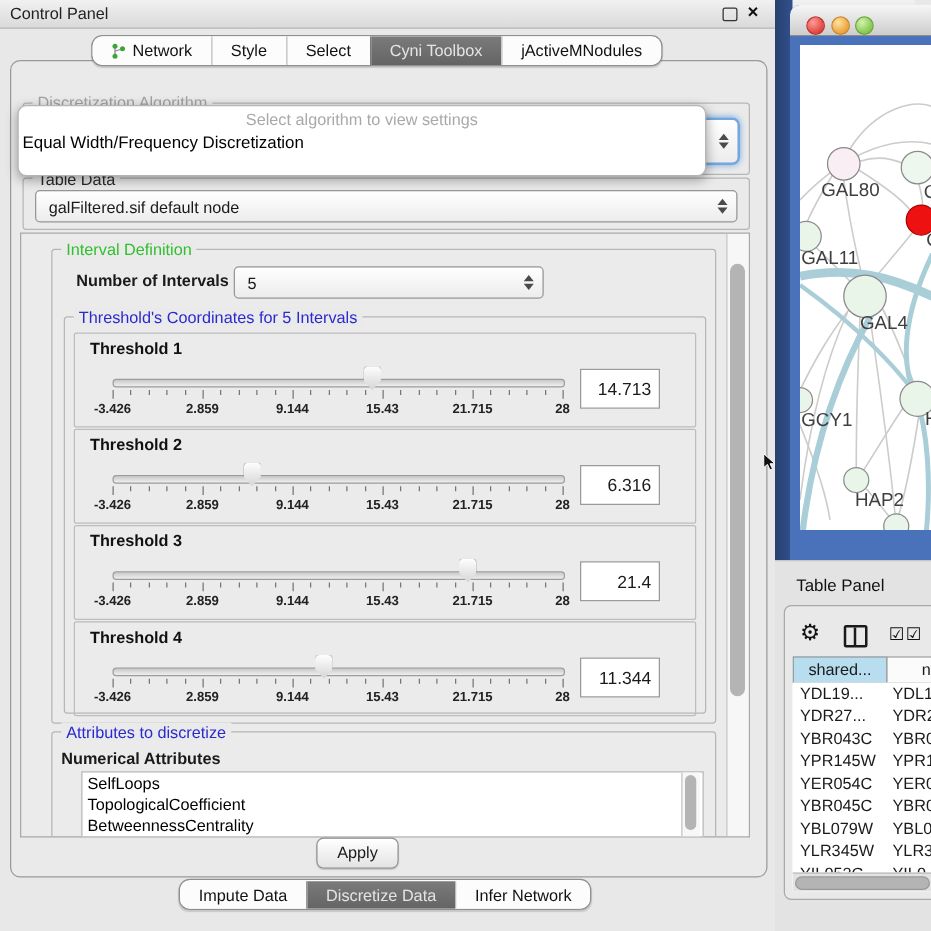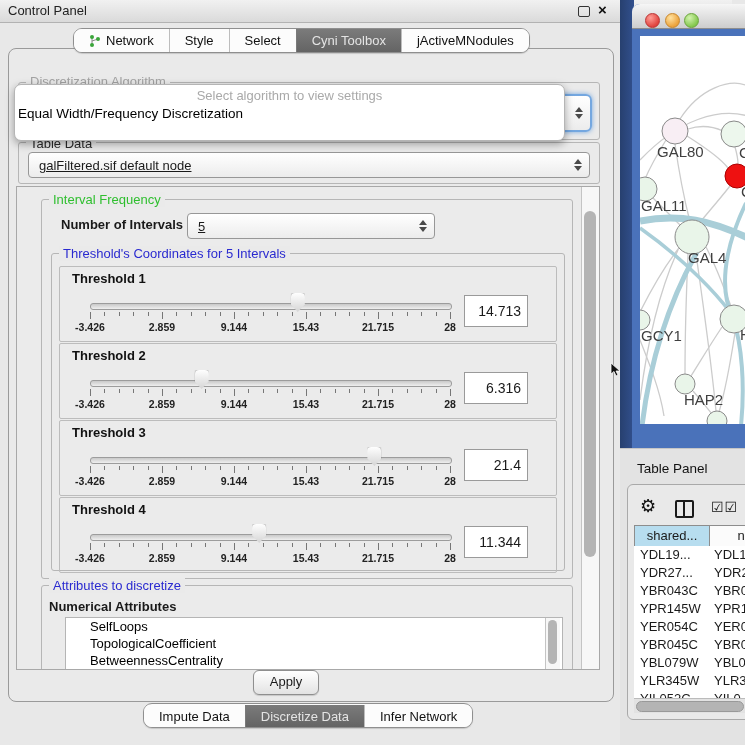--- a/index.html
+++ b/index.html
@@ -21,21 +21,21 @@
   .tab.selected{background:linear-gradient(var(--tab-dark),#646464);color:#e4e4e4;border-left:1px solid #7a7a7a;}
   #top-tabs{left:73px;top:28px;}
   #bottom-tabs{left:143px;top:703px;align-items:flex-end;}
   #bottom-tabs .tab{height:22px;}
   
   #content-panel{left:8px;top:48px;width:604px;height:652px;background:#eaeaea;
     border:1px solid #9a9a9a;border-radius:8px;}
   .grouplabel{font-size:13px;background:#eaeaea;padding:0 4px;white-space:nowrap;}
   .groupbox{border:1px solid #b6b6b6;border-radius:3px;}
   .combo{background:linear-gradient(#ffffff,#ececec);border:1px solid #979797;border-radius:4px;
-    font-size:13px;display:flex;align-items:center;text-decoration:underline;}
+    font-size:13px;display:flex;align-items:center;}
   .combo .val{padding-left:10px;flex:1;}
   .stepper{width:9px;margin-right:7px;display:flex;flex-direction:column;gap:2px;align-items:center;}
   .arr-up{width:0;height:0;border-left:4px solid transparent;border-right:4px solid transparent;border-bottom:5px solid #4a4a4a;}
   .arr-dn{width:0;height:0;border-left:4px solid transparent;border-right:4px solid transparent;border-top:5px solid #4a4a4a;}
   
   #algo-popup{left:14px;top:84px;width:549px;height:55px;background:#ffffff;
     border:1px solid #b5b5b5;border-radius:7px;box-shadow:0 3px 9px rgba(0,0,0,.35);z-index:30;}
   #algo-popup .ph{height:18px;line-height:18px;text-align:center;color:#a9a9a9;font-size:13px;margin-top:2px;}
   .popup-item{height:17px;line-height:17px;padding-left:3px;font-size:13.5px;color:#000;}
   .popup-item.bold{font-weight:bold;}
@@ -52,21 +52,21 @@
   .thr-thumb{position:absolute;top:26px;width:14px;height:19px;
     background:linear-gradient(#fefefe,#d5d5d5);border-radius:4px 4px 0 0;
     clip-path:polygon(0 0,100% 0,100% 60%,50% 100%,0 60%);
     filter:drop-shadow(0 0 1px #777);}
   .tick{position:absolute;width:1px;background:#767676;}
   .tick-label{position:absolute;width:48px;text-align:center;font-size:10.5px;font-weight:bold;color:#222;}
   .thr-value{position:absolute;left:404px;top:28px;width:56px;height:30px;background:#fff;
     border:1px solid #9a9a9a;font-size:14px;line-height:30px;text-align:right;padding-right:6px;}
   
   #attr-list{left:48px;top:616px;width:496px;height:60px;background:#ffffff;border:1px solid #b5b5b5;}
-  .attr-item{height:17px;line-height:17px;padding-left:24px;font-size:13px;color:#000;}
+  .attr-item{height:17px;line-height:17px;padding-left:4px;font-size:13px;color:#000;}
   
   #apply-btn{left:253px;top:670px;width:64px;height:23px;border:1px solid #8f8f8f;border-radius:6px;
     background:linear-gradient(#ffffff,#e3e3e3);font-size:13px;text-align:center;line-height:22px;
     box-shadow:0 1px 1px rgba(0,0,0,.15);}
   
   #right-strip{left:620px;top:0;width:14px;height:448px;background:linear-gradient(90deg,#27406f,var(--strip-blue));}
   #net-window{left:632px;top:4px;width:120px;height:444px;background:var(--frame-blue);border-radius:8px 0 0 0;}
   #net-titlebar{left:0;top:0;width:120px;height:24px;border-radius:8px 0 0 0;
     background:linear-gradient(#f6f6f6,#cdcdcd);border-bottom:1px solid #8d8d8d;}
   .tl{position:absolute;top:9px;width:13px;height:13px;border-radius:50%;}
@@ -153,21 +153,21 @@
     <div class="val">galFiltered.sif default node</div>
     <div class="stepper">
         <div class="arr-up"></div>
         <div class="arr-dn"></div>
       </div>
   </div>
 
   <div class="abs" id="scrollpane">
 
     <div class="abs groupbox" style="left:24px;top:12px;width:530px;height:378px;"></div>
-    <div class="abs grouplabel" style="left:32px;top:5px;color:var(--green-label);">Interval Frequency</div>
+    <div class="abs grouplabel" style="left:32px;top:5px;color:var(--green-label);">Interval Definition</div>
     <div class="abs" style="left:44px;top:30px;font-size:13px;font-weight:bold;">Number of Intervals</div>
     <div class="abs combo" style="left:170px;top:26px;width:246px;height:24px;">
       <div class="val">5</div>
       <div class="stepper">
           <div class="arr-up"></div>
           <div class="arr-dn"></div>
         </div>
     </div>
 
     <div class="abs groupbox" style="left:34px;top:66px;width:512px;height:316px;"></div>

